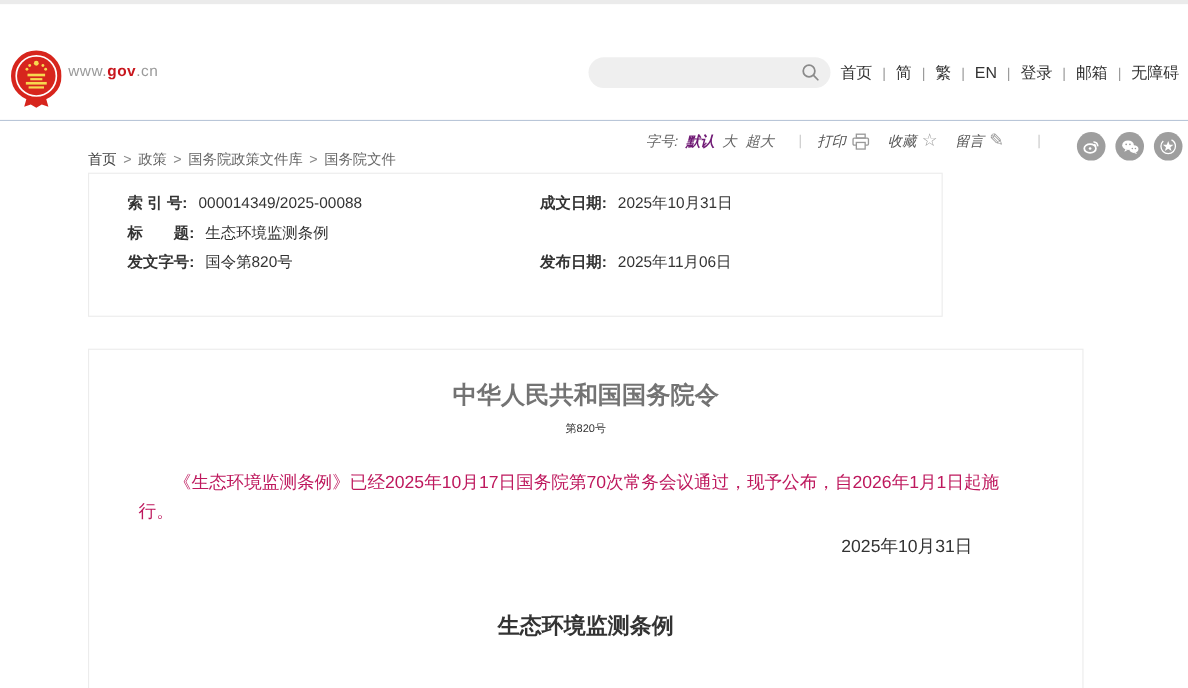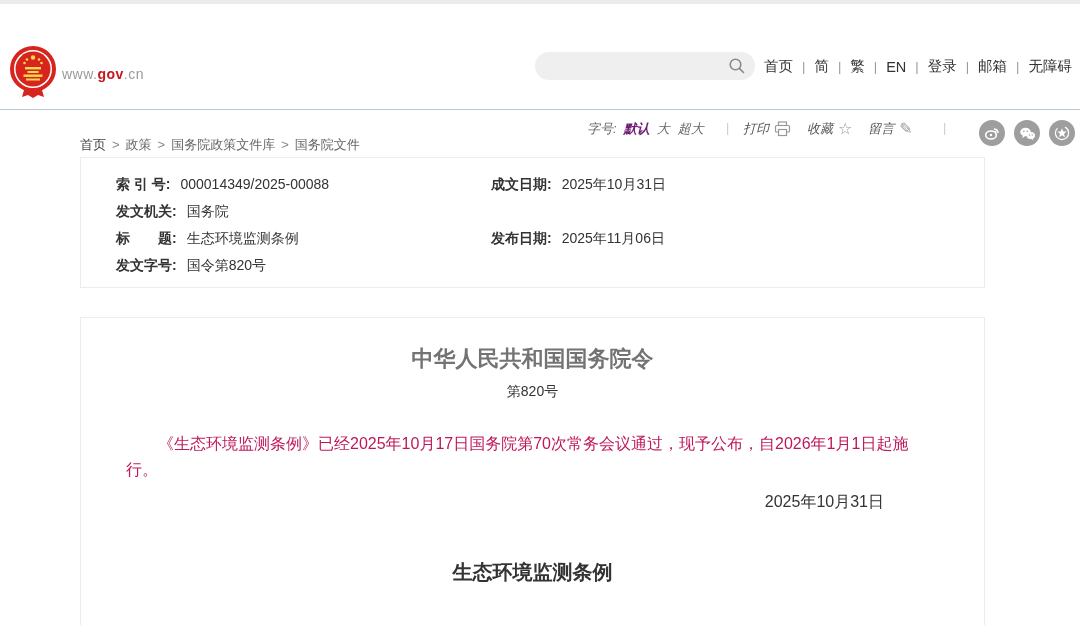--- a/index.html
+++ b/index.html
@@ -3,21 +3,21 @@
 <meta charset="utf-8">
 <style>
   * { margin:0; padding:0; box-sizing:border-box; }
   html,body { width:1080px; height:625px; overflow:hidden; background:#fff;
               font-family:"Liberation Sans","DejaVu Sans",sans-serif; color:#333; }
   .topbar { height:4px; background:#ebebeb; }
   .header { position:relative; height:106px; background:#fff; border-bottom:1px solid #b9c6d8; }
   .emblem { position:absolute; left:10px; top:37px; }
   .site-text { position:absolute; left:62px; top:42px; }
   .site-title { font-size:27px; font-weight:bold; color:#c8161d; letter-spacing:1px; line-height:30px; }
-  .site-url { margin-top:20px; font-size:14px; color:#9a9a9a; letter-spacing:0.5px; }
+  .site-url { margin-top:10px; font-size:14px; color:#9a9a9a; letter-spacing:0.5px; }
   .site-url .gov { color:#c8161d; font-weight:bold; }
   .search-pill { position:absolute; left:535px; top:48px; width:220px; height:28px;
                  background:#efefef; border-radius:14px; }
   .search-input { position:absolute; left:12px; top:0; width:176px; height:28px; border:none;
                   background:transparent; outline:none; font-size:14px; color:#333; }
   .search-icon { position:absolute; right:9px; top:5px; }
   .top-nav { position:absolute; right:8px; top:53px; display:flex; align-items:center;
              font-size:14.5px; color:#333; }
   .top-nav .sep { color:#999; margin:0 9px; font-size:13px; }
   .top-nav .nav-link { cursor:pointer; }
@@ -30,34 +30,34 @@
                 font-size:13px; color:#666; height:27px;font-style:italic; }
   .page-tools .fs-default { color:#701a75; font-weight:bold; margin:0 7px; }
   .page-tools .fs-opt { margin-right:8px; }
   .page-tools .pipe { color:#ccc; margin:0 14px; }
   .page-tools .act { display:flex; align-items:center; margin-right:16px; color:#555; }
   .page-tools .act .aico { margin-left:5px; color:#999; font-size:16px; line-height:16px; }
   .share-circles { display:flex; align-items:center; margin-left:10px; }
   .circle { width:26px; height:26px; border-radius:50%; background:#9e9e9e; margin-left:9px;
             display:flex; align-items:center; justify-content:center; cursor:pointer; }
 
-  .meta-box { position:absolute; left:80px; top:157px; width:905px; height:131px;
+  .meta-box { position:absolute; left:80px; top:157px; width:777px; height:131px;
               border:1px solid #ececec; background:#fff; padding-top:13px; }
   .meta-cols { display:flex; }
   .meta-col { display:flex; flex-direction:column; }
   .meta-col.left { padding-left:35px; width:410px; }
   .meta-col.right { flex:1; }
   .mrow { height:27px; line-height:27px; font-size:14px; white-space:pre; }
   .mlabel { font-weight:bold; color:#333; margin-right:10px; }
   .mvalue { color:#333; }
 
   .doc-box { position:absolute; left:80px; top:317px; width:905px; height:400px;
              border:1px solid #ececec; background:#fff; padding:0 45px; }
   .decree-title { margin-top:27px; text-align:center; font-size:22px; font-weight:bold; color:#737373; line-height:28px; }
-  .decree-number { margin-top:10px; text-align:center; font-size:14px; color:#333; }
+  .decree-number { margin-top:10px; text-align:center; font-size:10px; color:#333; }
   .doc-body { margin-top:30px; font-size:16px; line-height:26px; text-indent:2em; color:#be185d; }
   .doc-sign { margin-top:10px; text-align:right; padding-right:105px; font-size:16px; line-height:26px; white-space:pre; }
   .doc-date { margin-top:6px; text-align:right; padding-right:55px; font-size:16px; line-height:26px; }
   .reg-title { margin-top:44px; text-align:center; font-size:20px; font-weight:bold; color:#333; }
   svg { display:block; }
 </style>
 </head>
 <body>
 
 <div class="topbar"></div>
@@ -164,21 +164,20 @@
         </svg>
       </span>
     </span>
   </div>
 </div>
 
 <div class="meta-box">
   <div class="meta-cols">
     <div class="meta-col left">
       <div class="mrow"><span class="mlabel">索 引 号:</span><span class="mvalue">000014349/2025-00088</span></div>
-      <div class="mrow"><span class="mlabel">发文机关:</span><span class="mvalue">国务院</span></div>
       <div class="mrow"><span class="mlabel">标　　题:</span><span class="mvalue">生态环境监测条例</span></div>
       <div class="mrow"><span class="mlabel">发文字号:</span><span class="mvalue">国令第820号</span></div>
     </div>
     <div class="meta-col right">
       <div class="mrow"><span class="mlabel">成文日期:</span><span class="mvalue">2025年10月31日</span></div>
       <div class="mrow"><span class="mlabel"></span><span class="mvalue"></span></div>
       <div class="mrow"><span class="mlabel">发布日期:</span><span class="mvalue">2025年11月06日</span></div>
     </div>
   </div>
 </div>

